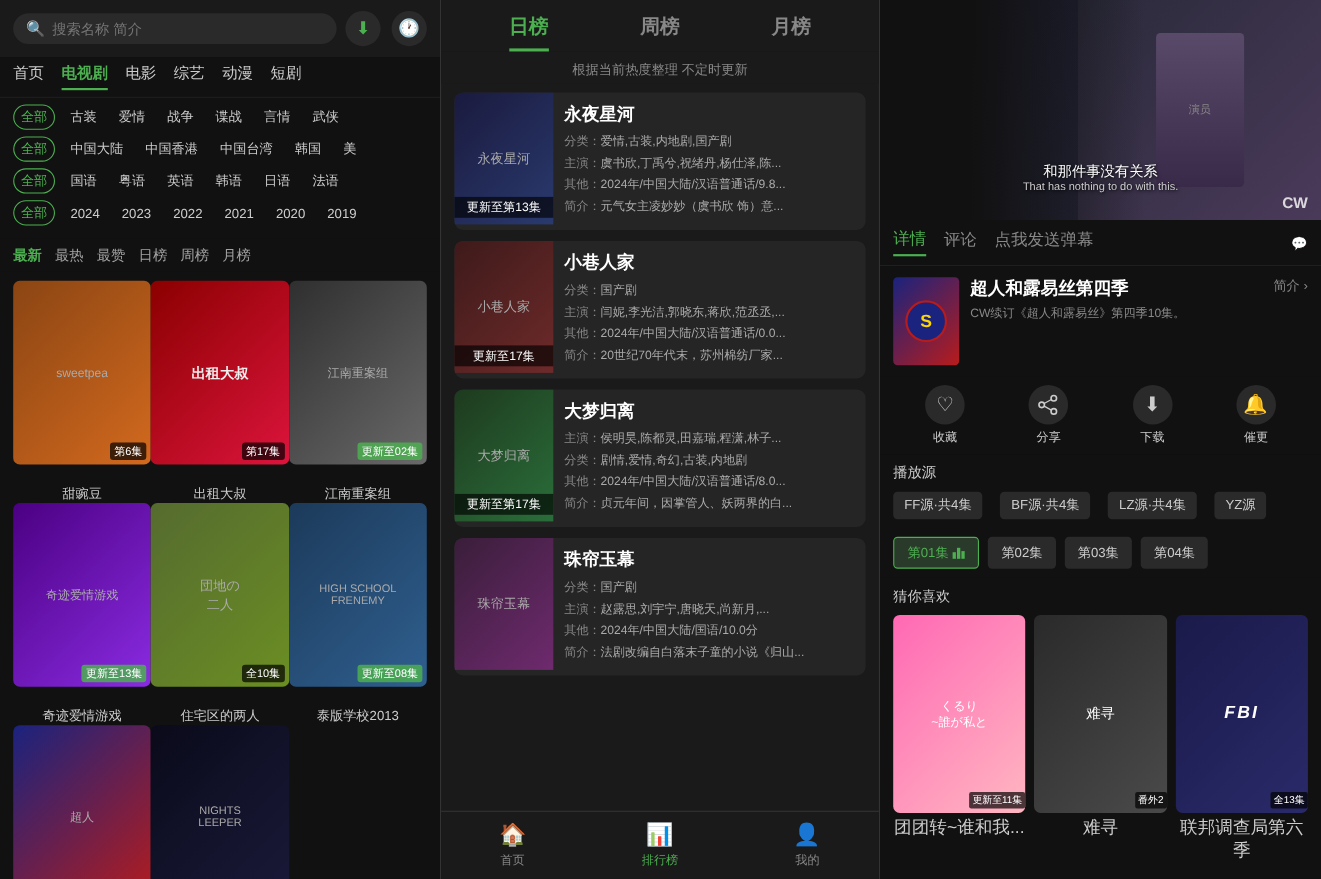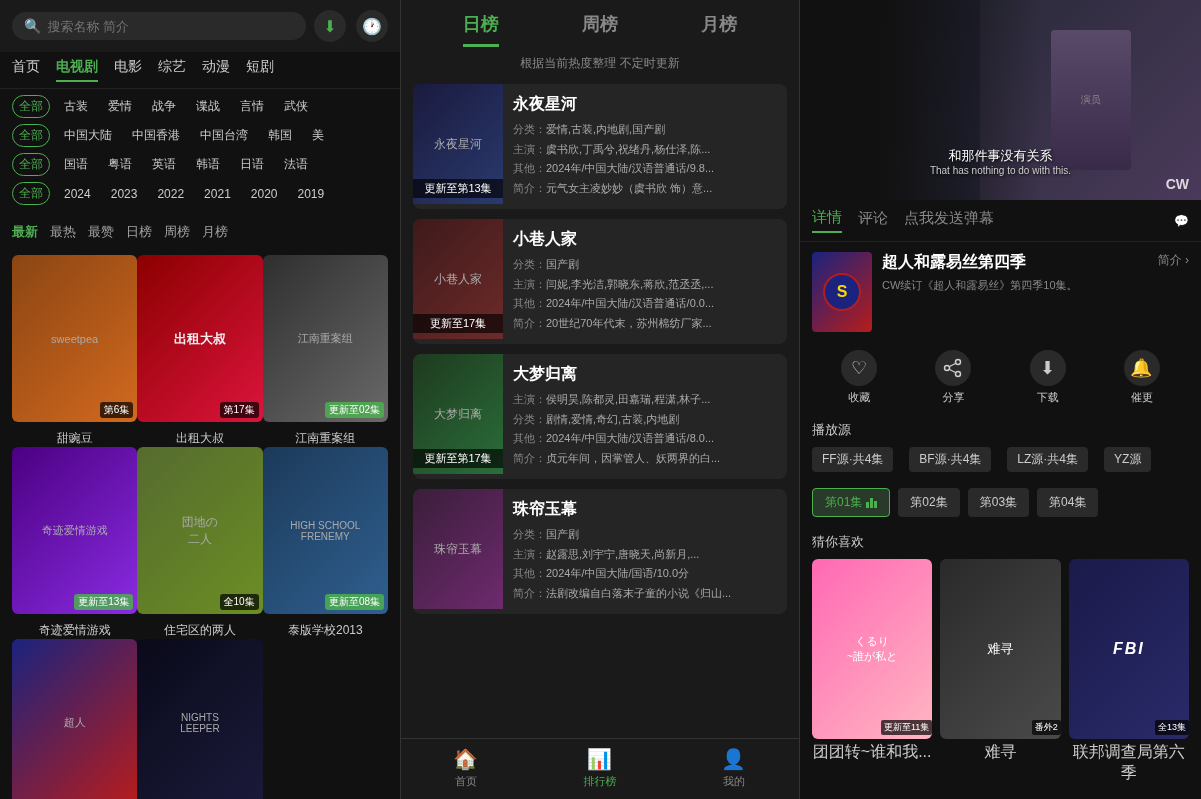--- a/index.html
+++ b/index.html
@@ -155,21 +155,21 @@
       padding: 1px 4px;
       border-radius: 3px;
     }
     .grid-item-badge.green {
       background: rgba(76,175,80,0.85);
       color: #fff;
     }
     .grid-item-title {
       font-size: 12px;
       color: #ccc;
-      margin-top: 8px;
+      margin-top: 18px;
       text-align: center;
     }
     
     .img-placeholder {
       width: 100%; height: 100%;
       display: flex; align-items: center; justify-content: center;
       font-size: 11px; color: #aaa; text-align: center;
     }
 
     

